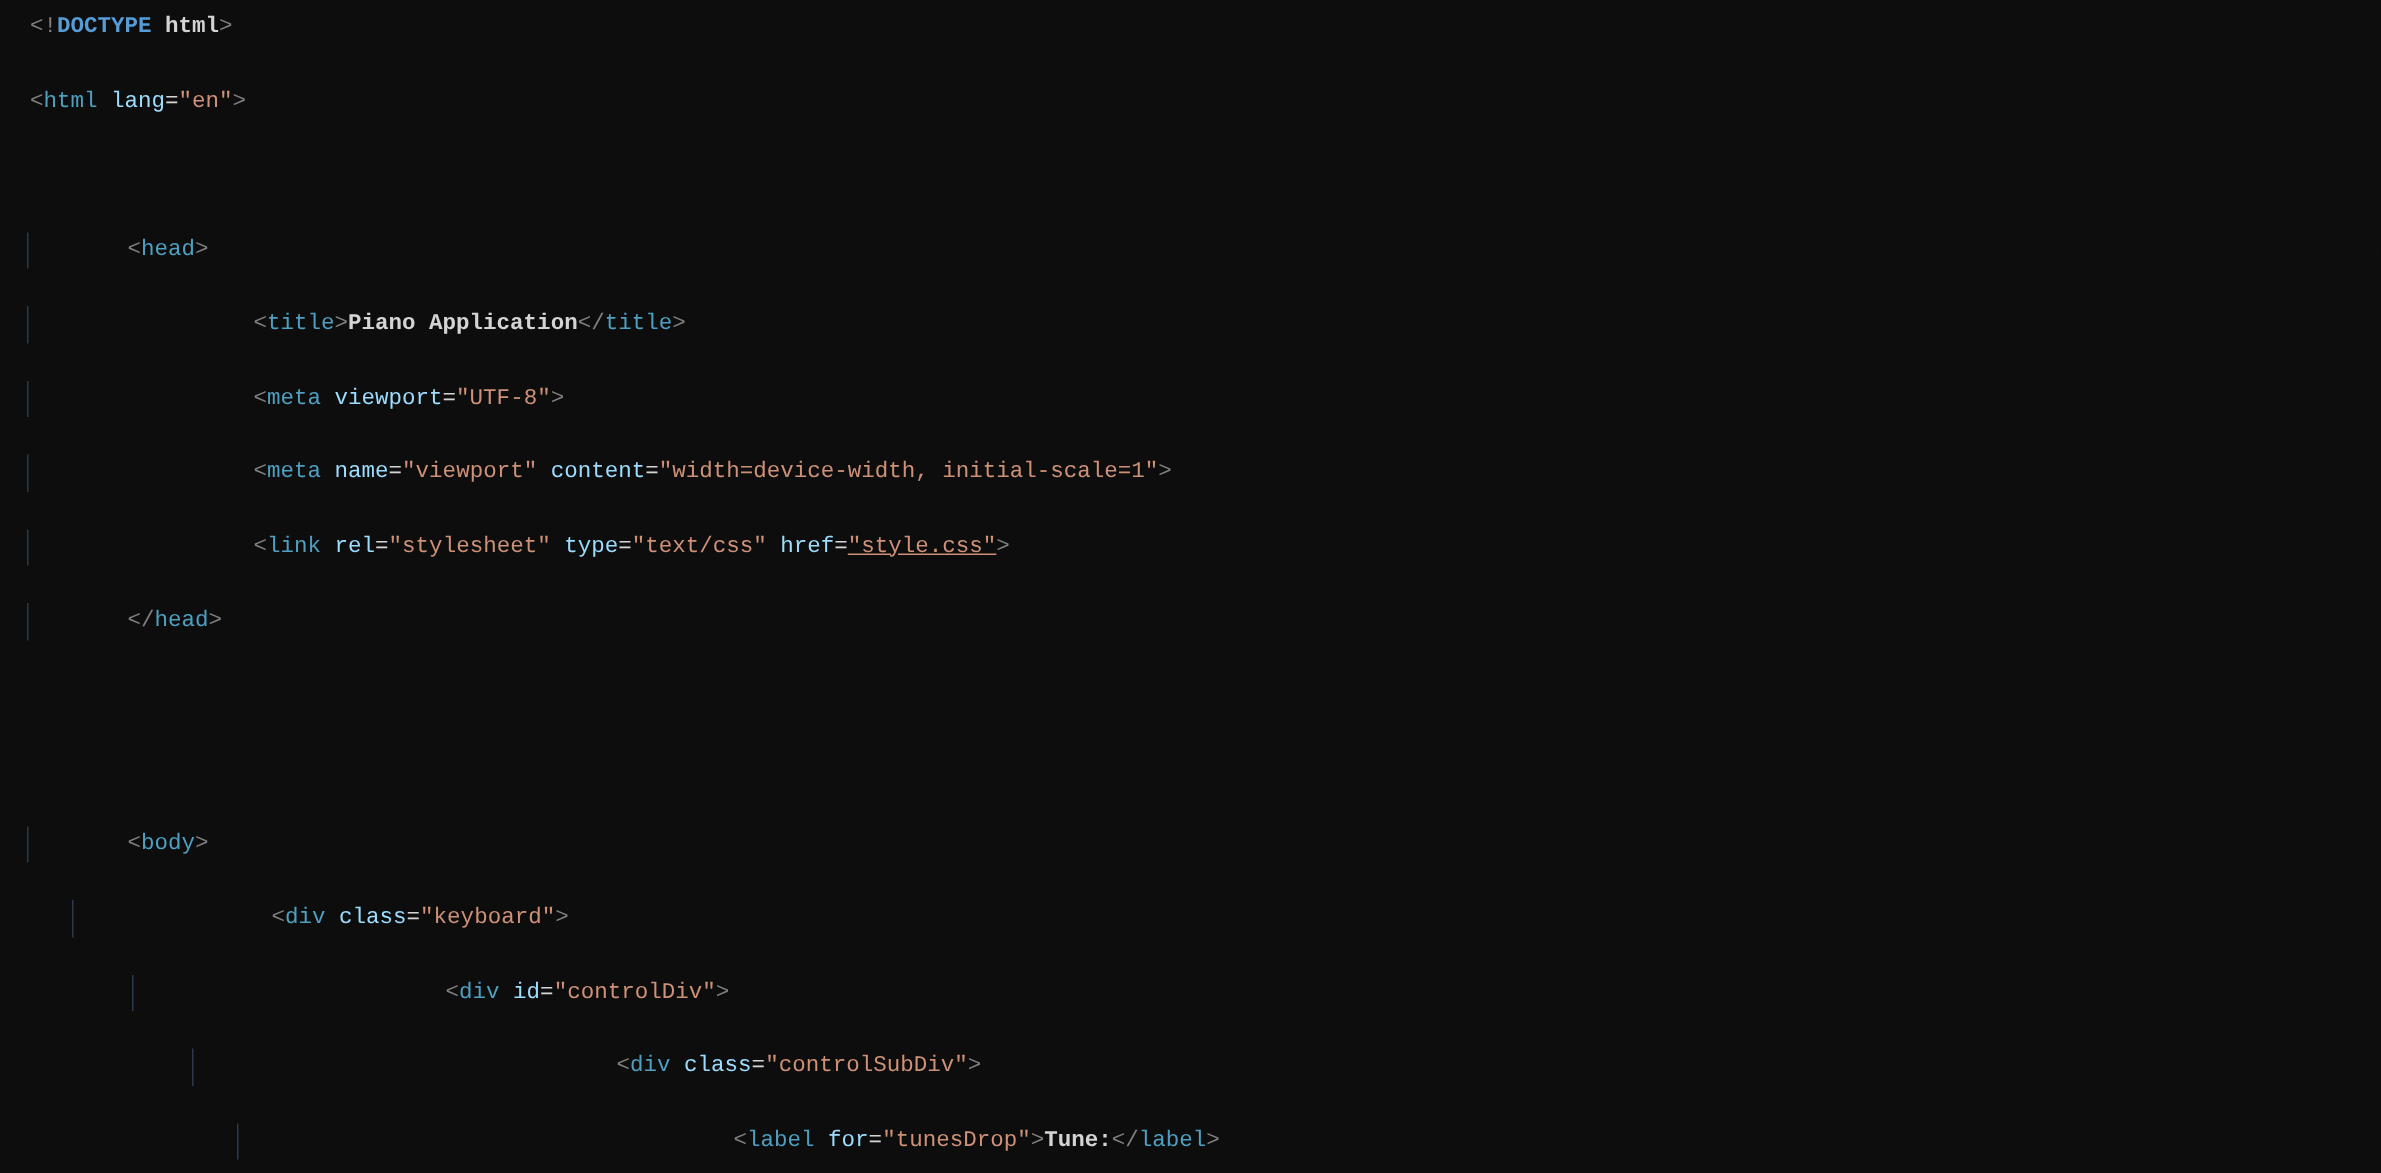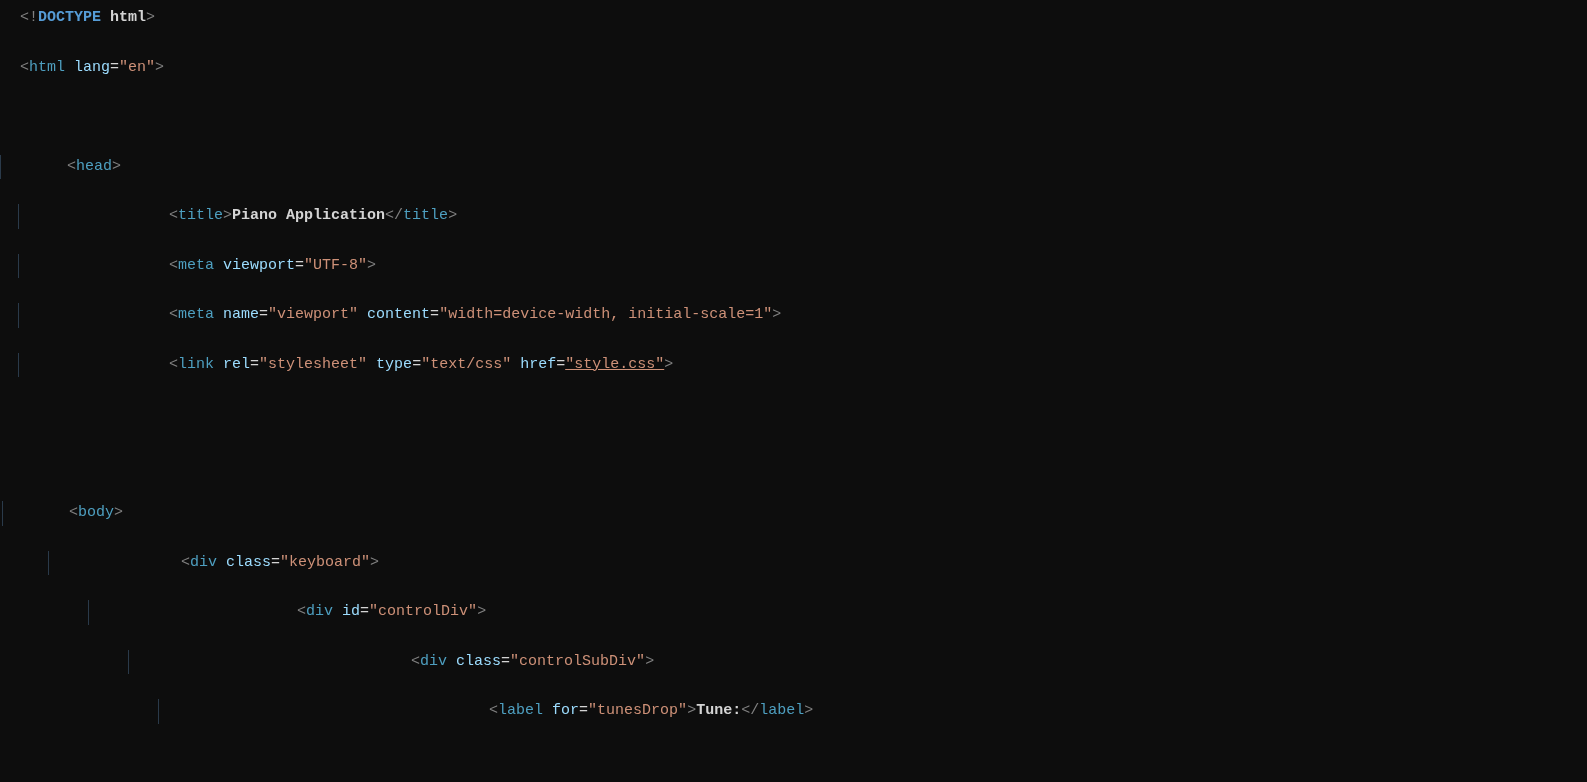--- a/index.html
+++ b/index.html
@@ -31,28 +31,29 @@
       font-size: 15px;
     }
   </style>
 </head>
 <body>
 
 <div class="code-editor">
   <pre id="code-content" style="font-family: 'Consolas','Monaco','Courier New',monospace; font-size:15px; line-height:1.65; background:#0d0d0d; color:#d4d4d4; padding: 2px 0 0 0; min-height:782px;"><span style="display:block; padding-left: 20px;"><span style="color:#808080;">&lt;!</span><span style="color:#569cd6; font-weight:bold;">DOCTYPE</span><span style="color:#d4d4d4; font-weight:bold;"> html</span><span style="color:#808080;">&gt;</span></span>
 <span style="display:block; padding-left: 20px;"><span style="color:#808080;">&lt;</span><span style="color:#4e9fc0;">html</span><span style="color:#9cdcfe;"> lang</span><span style="color:#d4d4d4;">=</span><span style="color:#ce9178;">"en"</span><span style="color:#808080;">&gt;</span></span>
 <span style="display:block; padding-left: 20px;">&nbsp;</span>
-<span style="display:block; padding-left: 20px; border-left: 1px solid #2a3a4a; padding-left: 30px;">    <span style="color:#808080;">&lt;</span><span style="color:#4e9fc0;">head</span><span style="color:#808080;">&gt;</span></span>
+<span style="display:block; padding-left: 20px; border-left: 1px solid #2a3a4a; margin-left: 18px; padding-left: 30px;">    <span style="color:#808080;">&lt;</span><span style="color:#4e9fc0;">head</span><span style="color:#808080;">&gt;</span></span>
 <span style="display:block; border-left: 1px solid #2a3a4a; margin-left: 18px; padding-left: 78px; border-left: 1px solid #2a3a4a;">        <span style="color:#808080;">&lt;</span><span style="color:#4e9fc0;">title</span><span style="color:#808080;">&gt;</span><span style="color:#d4d4d4; font-weight:bold;">Piano Application</span><span style="color:#808080;">&lt;/</span><span style="color:#4e9fc0;">title</span><span style="color:#808080;">&gt;</span></span>
 <span style="display:block; border-left: 1px solid #2a3a4a; margin-left: 18px; padding-left: 78px;">        <span style="color:#808080;">&lt;</span><span style="color:#4e9fc0;">meta</span><span style="color:#9cdcfe;"> viewport</span><span style="color:#d4d4d4;">=</span><span style="color:#ce9178;">"UTF-8"</span><span style="color:#808080;">&gt;</span></span>
 <span style="display:block; border-left: 1px solid #2a3a4a; margin-left: 18px; padding-left: 78px;">        <span style="color:#808080;">&lt;</span><span style="color:#4e9fc0;">meta</span><span style="color:#9cdcfe;"> name</span><span style="color:#d4d4d4;">=</span><span style="color:#ce9178;">"viewport"</span><span style="color:#9cdcfe;"> content</span><span style="color:#d4d4d4;">=</span><span style="color:#ce9178;">"width=device-width, initial-scale=1"</span><span style="color:#808080;">&gt;</span></span>
 <span style="display:block; border-left: 1px solid #2a3a4a; margin-left: 18px; padding-left: 78px;">        <span style="color:#808080;">&lt;</span><span style="color:#4e9fc0;">link</span><span style="color:#9cdcfe;"> rel</span><span style="color:#d4d4d4;">=</span><span style="color:#ce9178;">"stylesheet"</span><span style="color:#9cdcfe;"> type</span><span style="color:#d4d4d4;">=</span><span style="color:#ce9178;">"text/css"</span><span style="color:#9cdcfe;"> href</span><span style="color:#d4d4d4;">=</span><span style="color:#ce9178; text-decoration:underline;">"style.css"</span><span style="color:#808080;">&gt;</span></span>
+<span style="display:block; padding-left: 20px; border-left: 1px solid #2a3a4a; margin-left: 18px; padding-left: 30px;">    <span style="color:#808080;">&lt;/</span><span style="color:#4e9fc0;">head</span><span style="color:#808080;">&gt;</span></span>
 <span style="display:block; padding-left: 20px;">&nbsp;</span>
 <span style="display:block; padding-left: 20px;">&nbsp;</span>
-<span style="display:block; padding-left: 20px; border-left: 1px solid #2a3a4a; margin-left: 2px; padding-left: 30px;">    <span style="color:#808080;">&lt;</span><span style="color:#4e9fc0;">body</span><span style="color:#808080;">&gt;</span></span>
+<span style="display:block; padding-left: 20px; border-left: 1px solid #2a3a4a; margin-left: 18px; padding-left: 30px;">    <span style="color:#808080;">&lt;</span><span style="color:#4e9fc0;">body</span><span style="color:#808080;">&gt;</span></span>
 <span style="display:block; padding-left: 60px; border-left: 1px solid #2a3a4a; margin-left: 48px;">        <span style="color:#808080;">&lt;</span><span style="color:#4e9fc0;">div</span><span style="color:#9cdcfe;"> class</span><span style="color:#d4d4d4;">=</span><span style="color:#ce9178;">"keyboard"</span><span style="color:#808080;">&gt;</span></span>
 <span style="display:block; padding-left: 100px; border-left: 1px solid #2a3a4a; margin-left: 88px;">            <span style="color:#808080;">&lt;</span><span style="color:#4e9fc0;">div</span><span style="color:#9cdcfe;"> id</span><span style="color:#d4d4d4;">=</span><span style="color:#ce9178;">"controlDiv"</span><span style="color:#808080;">&gt;</span></span>
 <span style="display:block; padding-left: 138px; border-left: 1px solid #2a3a4a; margin-left: 128px;">                <span style="color:#808080;">&lt;</span><span style="color:#4e9fc0;">div</span><span style="color:#9cdcfe;"> class</span><span style="color:#d4d4d4;">=</span><span style="color:#ce9178;">"controlSubDiv"</span><span style="color:#808080;">&gt;</span></span>
 <span style="display:block; padding-left: 168px; border-left: 1px solid #2a3a4a; margin-left: 158px;">                  <span style="color:#808080;">&lt;</span><span style="color:#4e9fc0;">label</span><span style="color:#9cdcfe;"> for</span><span style="color:#d4d4d4;">=</span><span style="color:#ce9178;">"tunesDrop"</span><span style="color:#808080;">&gt;</span><span style="color:#d4d4d4; font-weight:bold;">Tune:</span><span style="color:#808080;">&lt;/</span><span style="color:#4e9fc0;">label</span><span style="color:#808080;">&gt;</span></span>
 
 
 
 
 
 

